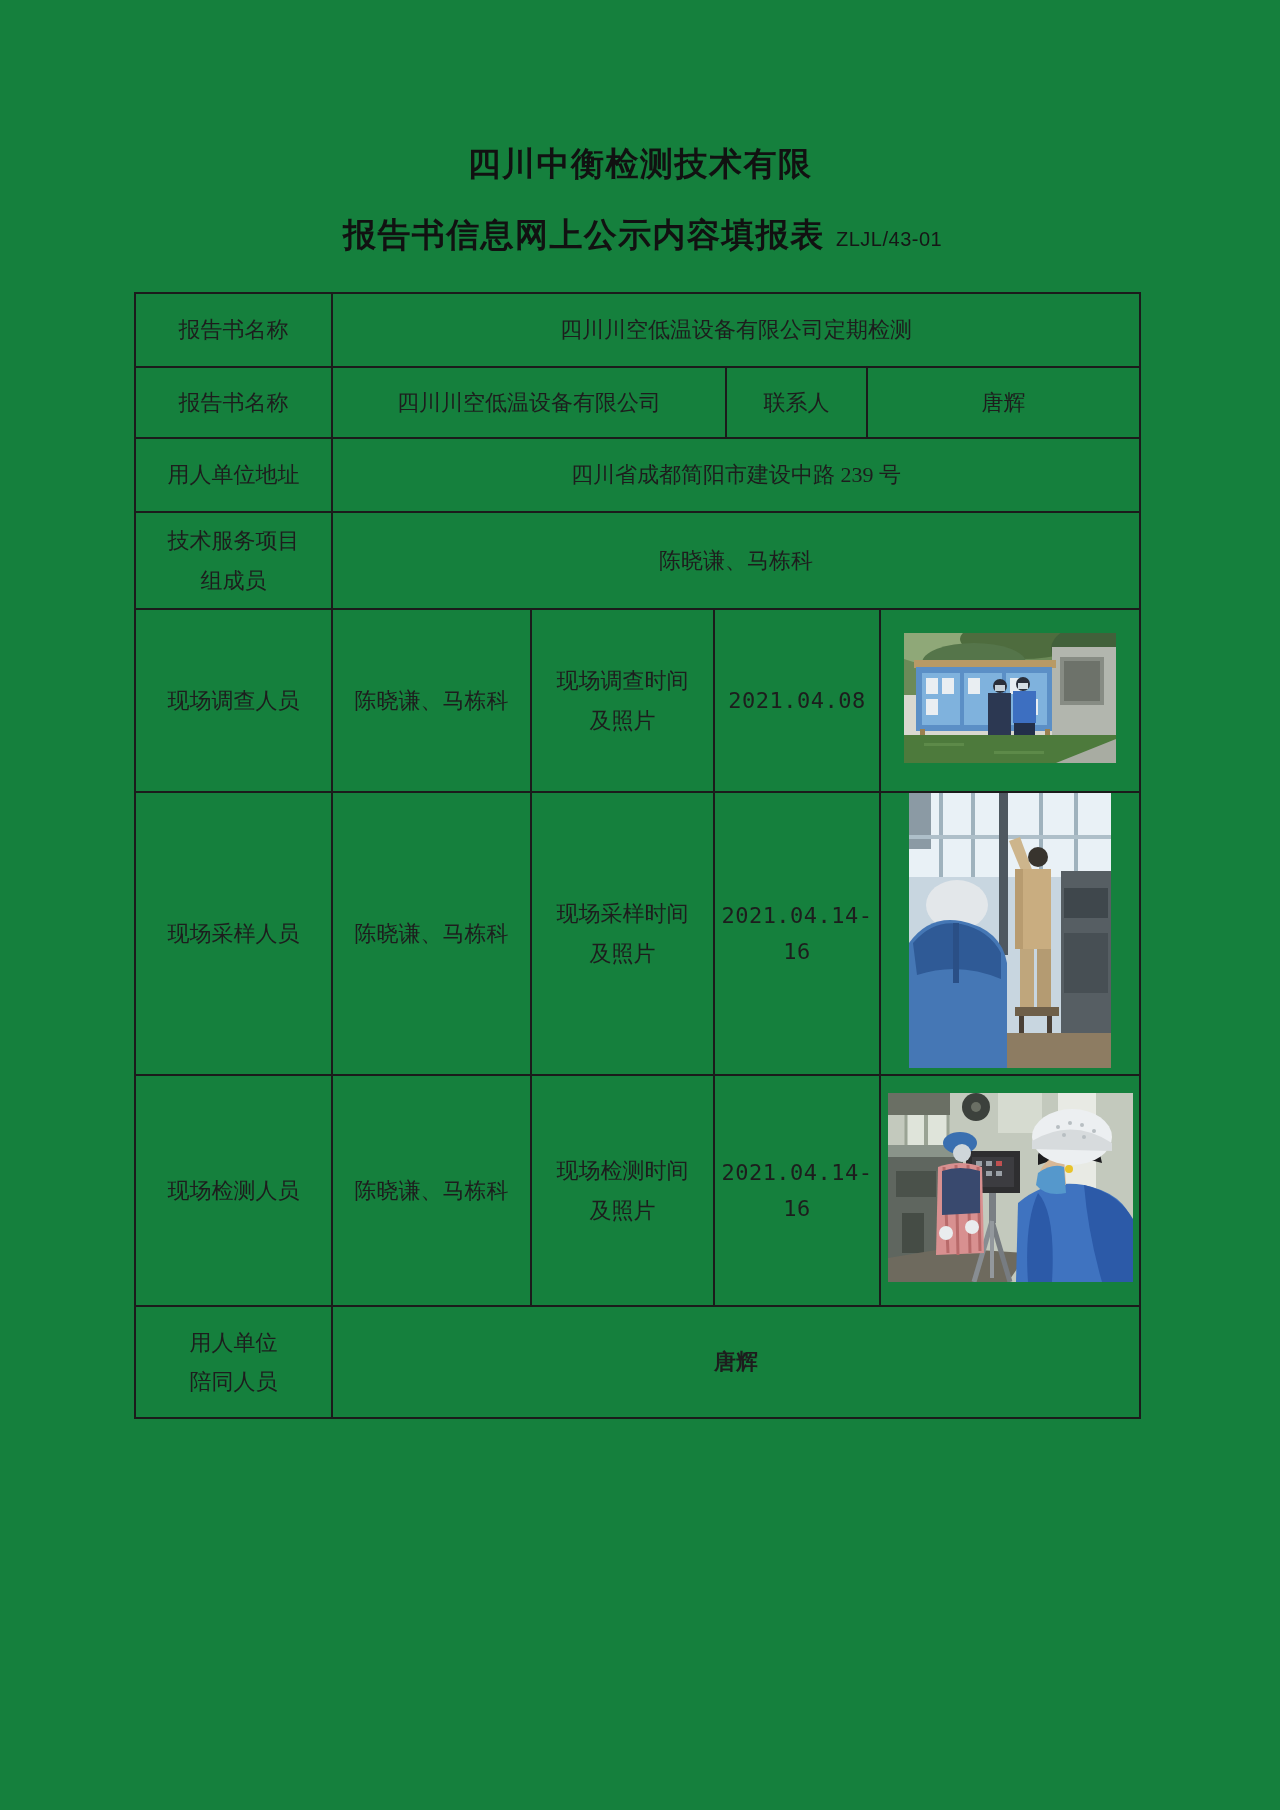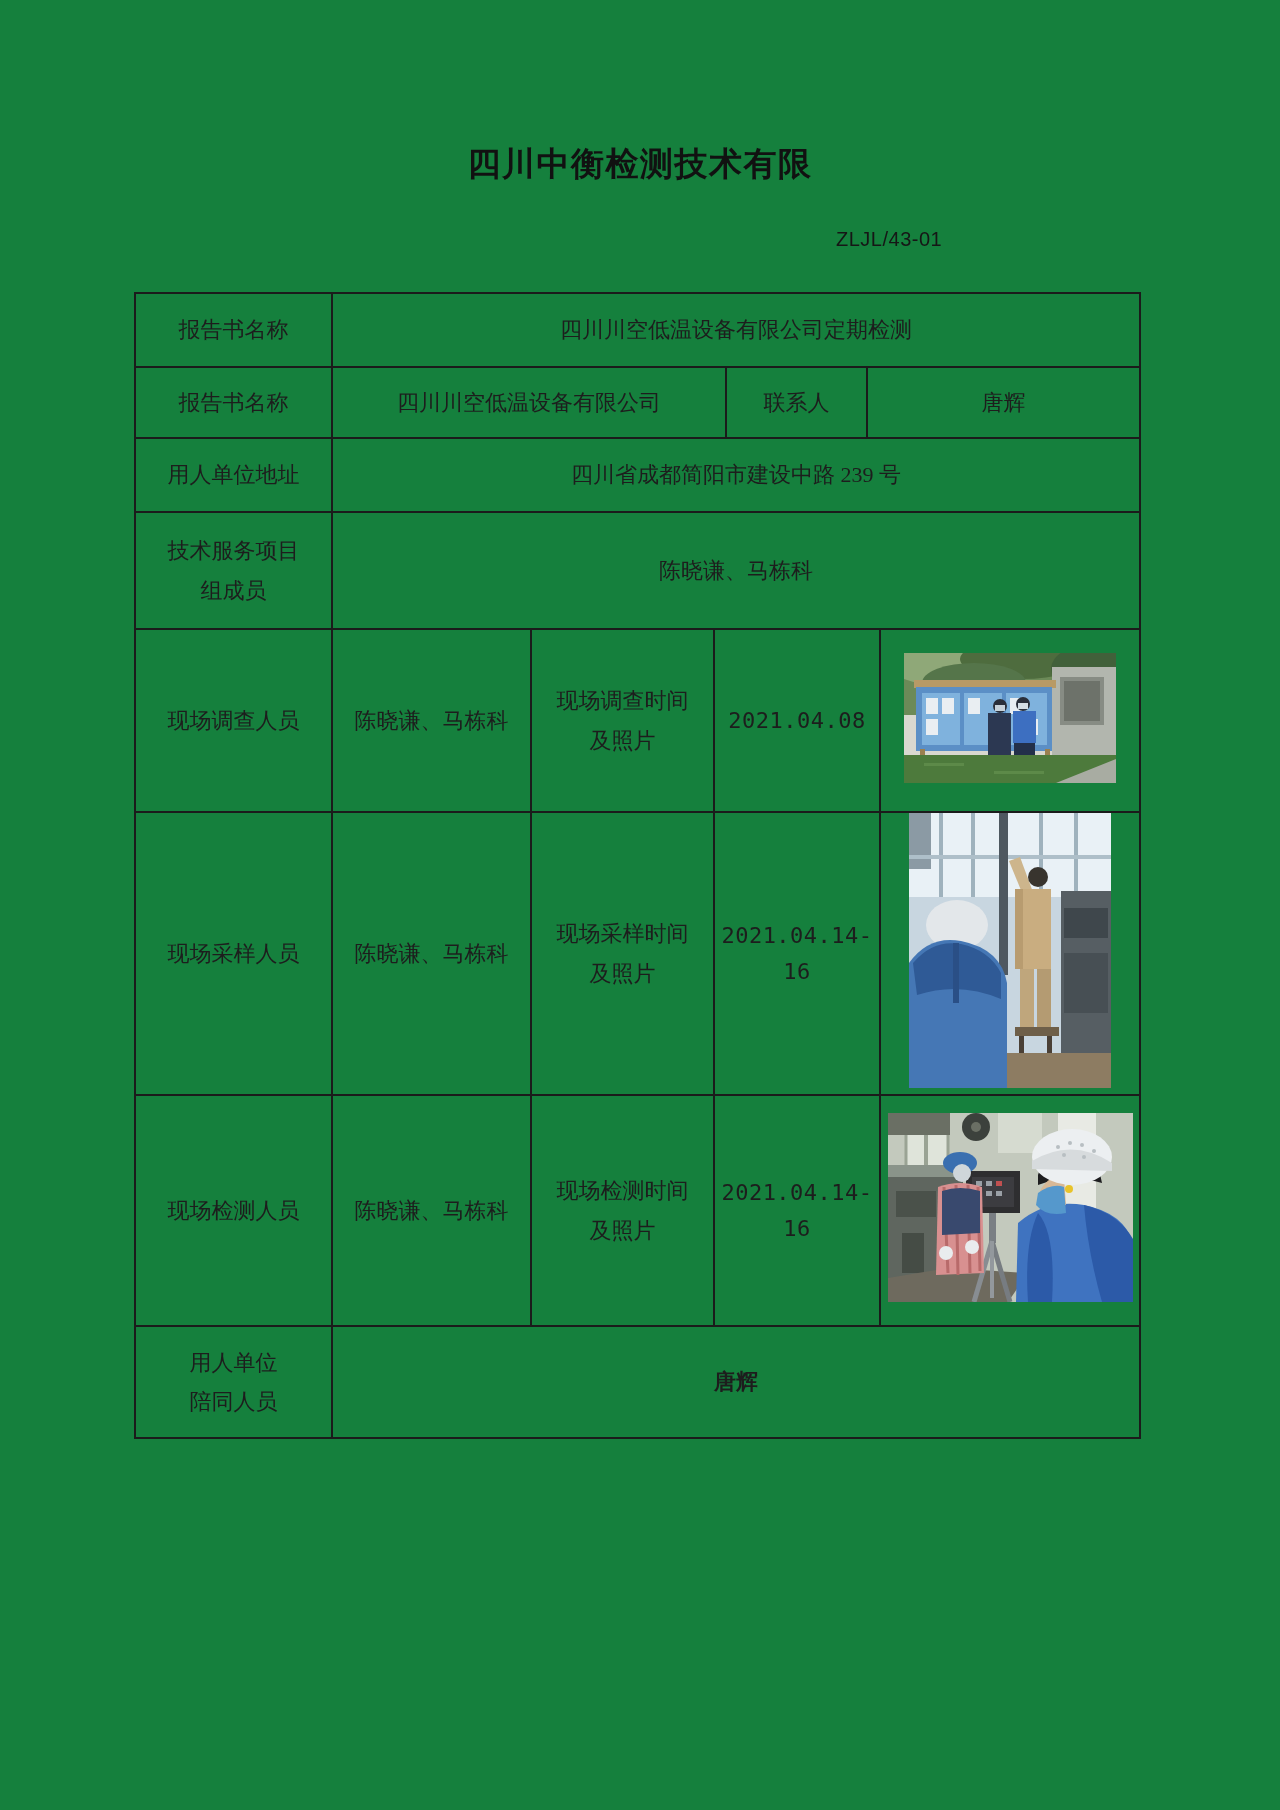--- a/index.html
+++ b/index.html
@@ -11,35 +11,36 @@
   .title2{position:absolute;top:213px;left:343px;
           font-family:"Liberation Sans","DejaVu Sans",sans-serif;font-weight:bold;
           font-size:33px;letter-spacing:1.4px;color:#111;}
   .form-code{position:absolute;top:228px;left:836px;
           font-family:"Liberation Sans","DejaVu Sans",sans-serif;
           font-size:20px;letter-spacing:0.5px;color:#161616;}
   table.main{position:absolute;left:134px;top:292px;width:1005px;
           border-collapse:collapse;table-layout:fixed;}
   table.main td{border:2px solid #1b1b1b;text-align:center;vertical-align:middle;
           padding:0;overflow:hidden;font-size:22px;color:#1d1d1d;}
-  tr.r1{height:74px;} tr.r2{height:71px;} tr.r3{height:74px;} tr.r4{height:117px;padding-left:28px;}
+  tr.r1{height:74px;} tr.r2{height:71px;} tr.r3{height:74px;} tr.r4{height:97px;padding-left:28px;}
   tr.r5{height:183px;} tr.r6{height:246px;} tr.r7{height:231px;} tr.r8{height:112px;}
   .multiline{white-space:pre-line;line-height:1.78;}
   .date{font-family:"DejaVu Sans Mono",monospace;font-size:23px;letter-spacing:0.5px;
         white-space:pre-line;line-height:1.6;color:#161616;}
   .bold-name{font-family:"Liberation Sans","DejaVu Sans",sans-serif;font-weight:bold;
         font-size:24px;color:#121212;}
   .photo{display:inline-block;line-height:0;}
 </style>
 </head>
 <body>
 
 <div class="page">
 
   <div class="title1">四川中衡检测技术有限</div>
+  <div class="title2">报告书信息网上公示内容填报表</div>
   <div class="form-code">ZLJL/43-01</div>
 
   <table class="main">
     <colgroup>
       <col style="width:197px">
         <col style="width:199px">
         <col style="width:183px">
       <col style="width:12px">
         <col style="width:141px">
         <col style="width:13px">

